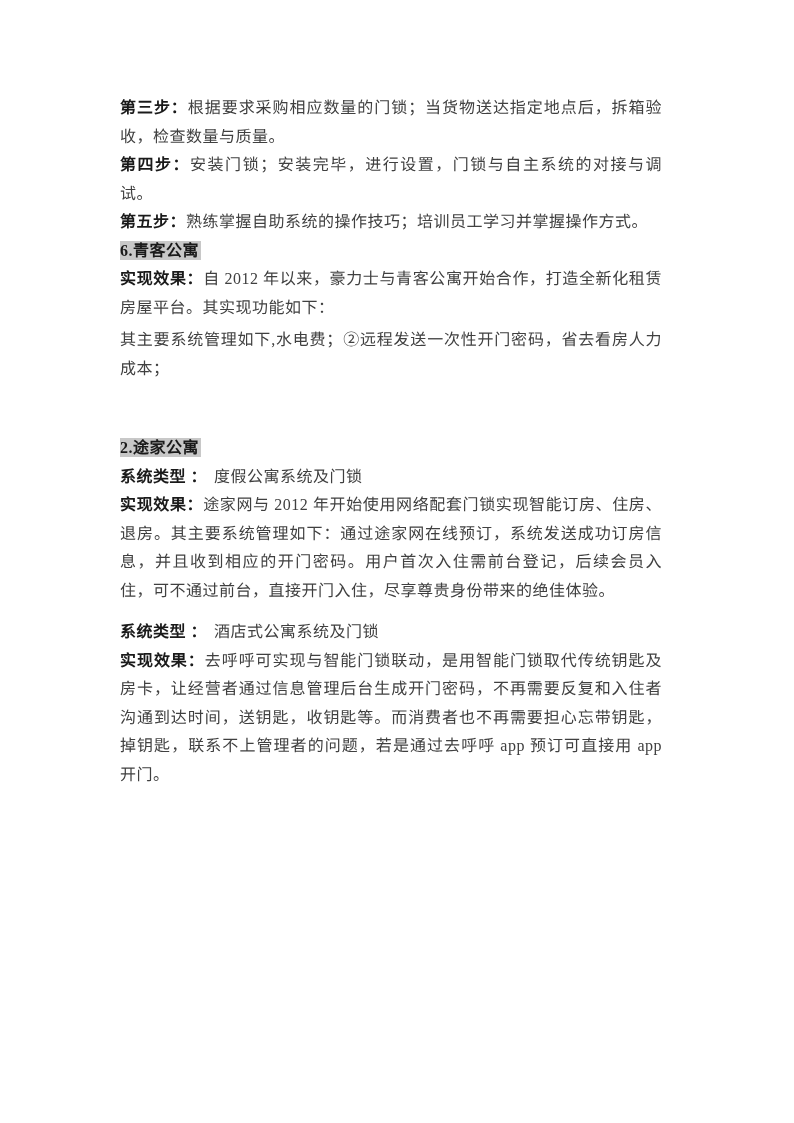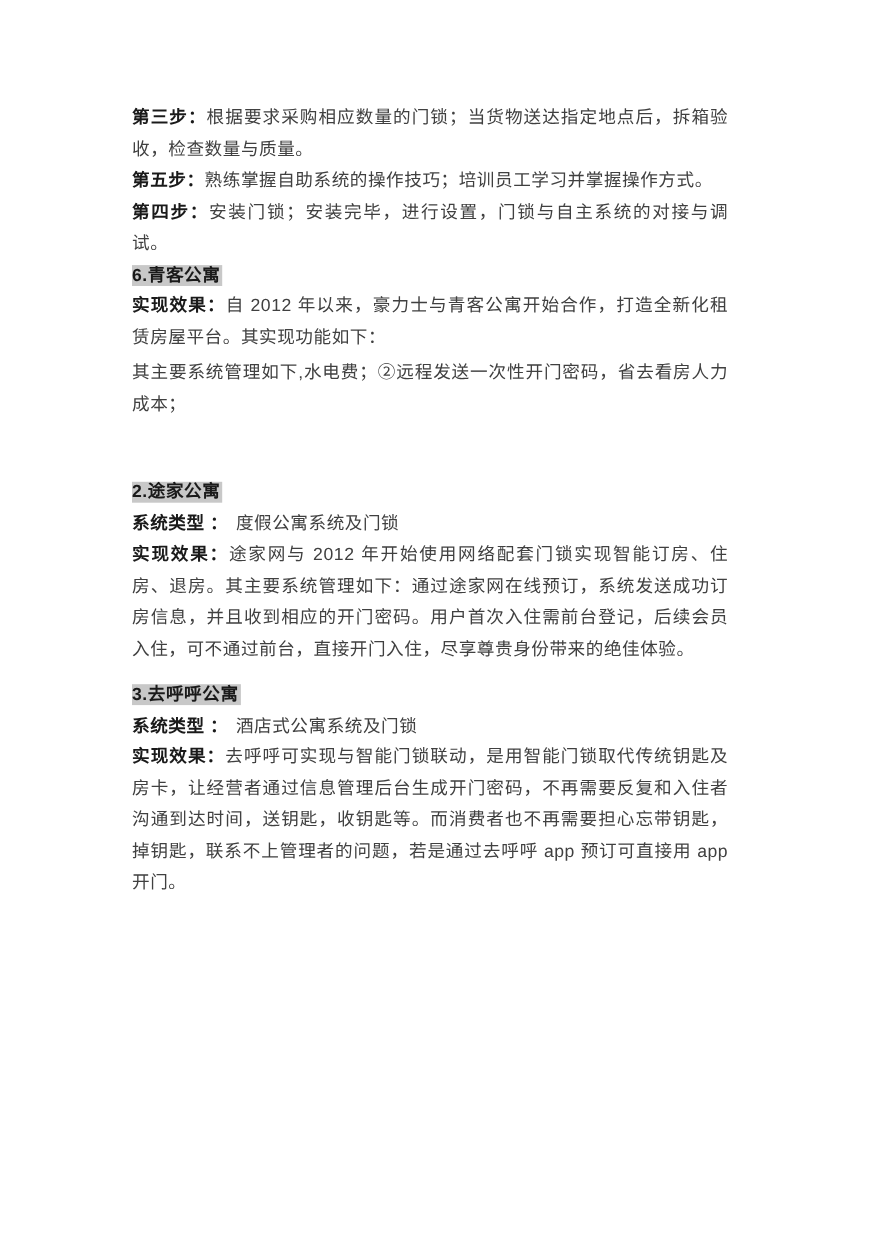--- a/index.html
+++ b/index.html
@@ -7,21 +7,21 @@
     --text:#404040;
     --heading:#1a1a1a;
   }
   html,body{margin:0;padding:0;background:#ffffff;}
   .page{
     width:780px;
     height:1123px;
     box-sizing:border-box;
     background:#ffffff;
     padding:94px 118px 0 120px;
-    font-family:Liberation Sans, sans-serif;
+    font-family:Liberation Serif, serif;
     font-size:16px;
     line-height:28.5px;
     color:var(--text);
     letter-spacing:0.5px;
     overflow:hidden;
   }
   p{margin:0;text-align:justify;}
   .bold-label{
     color:var(--heading);
     font-weight:700;
@@ -56,36 +56,35 @@
   .case-2{margin-top:51px;}
   .case-3{margin-top:13px;}
 </style>
 </head>
 <body>
 
 <div class="page">
 
   <p class="para"><span class="bold-label">第三步：</span><span>根据要求采购相应数量的门锁；当货物送达指定地点后，拆箱验收，检查数量与质量。</span></p>
 
+  <p class="para"><span class="bold-label">第四步：</span><span>安装门锁；安装完毕，进行设置，门锁与自主系统的对接与调试。</span></p>
+
   <p class="para"><span class="bold-label">第五步：</span><span>熟练掌握自助系统的操作技巧；培训员工学习并掌握操作方式。</span></p>
-
-  <p class="para"><span class="bold-label">第四步：</span><span>安装门锁；安装完毕，进行设置，门锁与自主系统的对接与调试。</span></p>
 
 
   <section class="case case-1">
     <h3 class="case-title"><span class="hl">6.青客公寓</span></h3>
     <p class="para"><span class="bold-label">实现效果：</span><span>自 2012 年以来，豪力士与青客公寓开始合作，打造全新化租赁房屋平台。其实现功能如下：</span></p>
     <p class="para feature">其主要系统管理如下,水电费；②远程发送一次性开门密码，省去看房人力成本；</p>
   </section>
 
   <section class="case case-2">
     <h3 class="case-title"><span class="hl">2.途家公寓</span></h3>
     <p class="kv"><span class="bold-label">系统类型 ：</span><span class="val">度假公寓系统及门锁</span></p>
     <p class="para"><span class="bold-label">实现效果：</span><span>途家网与 2012 年开始使用网络配套门锁实现智能订房、住房、退房。其主要系统管理如下：通过途家网在线预订，系统发送成功订房信息，并且收到相应的开门密码。用户首次入住需前台登记，后续会员入住，可不通过前台，直接开门入住，尽享尊贵身份带来的绝佳体验。</span></p>
   </section>
 
   <section class="case case-3">
-    <h3 class="case-title"><span class="hl">3.去呼呼公寓</span></h3>
     <p class="kv"><span class="bold-label">系统类型 ：</span><span class="val">酒店式公寓系统及门锁</span></p>
     <p class="para"><span class="bold-label">实现效果：</span><span>去呼呼可实现与智能门锁联动，是用智能门锁取代传统钥匙及房卡，让经营者通过信息管理后台生成开门密码，不再需要反复和入住者沟通到达时间，送钥匙，收钥匙等。而消费者也不再需要担心忘带钥匙，掉钥匙，联系不上管理者的问题，若是通过去呼呼 app 预订可直接用 app 开门。</span></p>
   </section>
 
 </div>
 
 </body></html>

